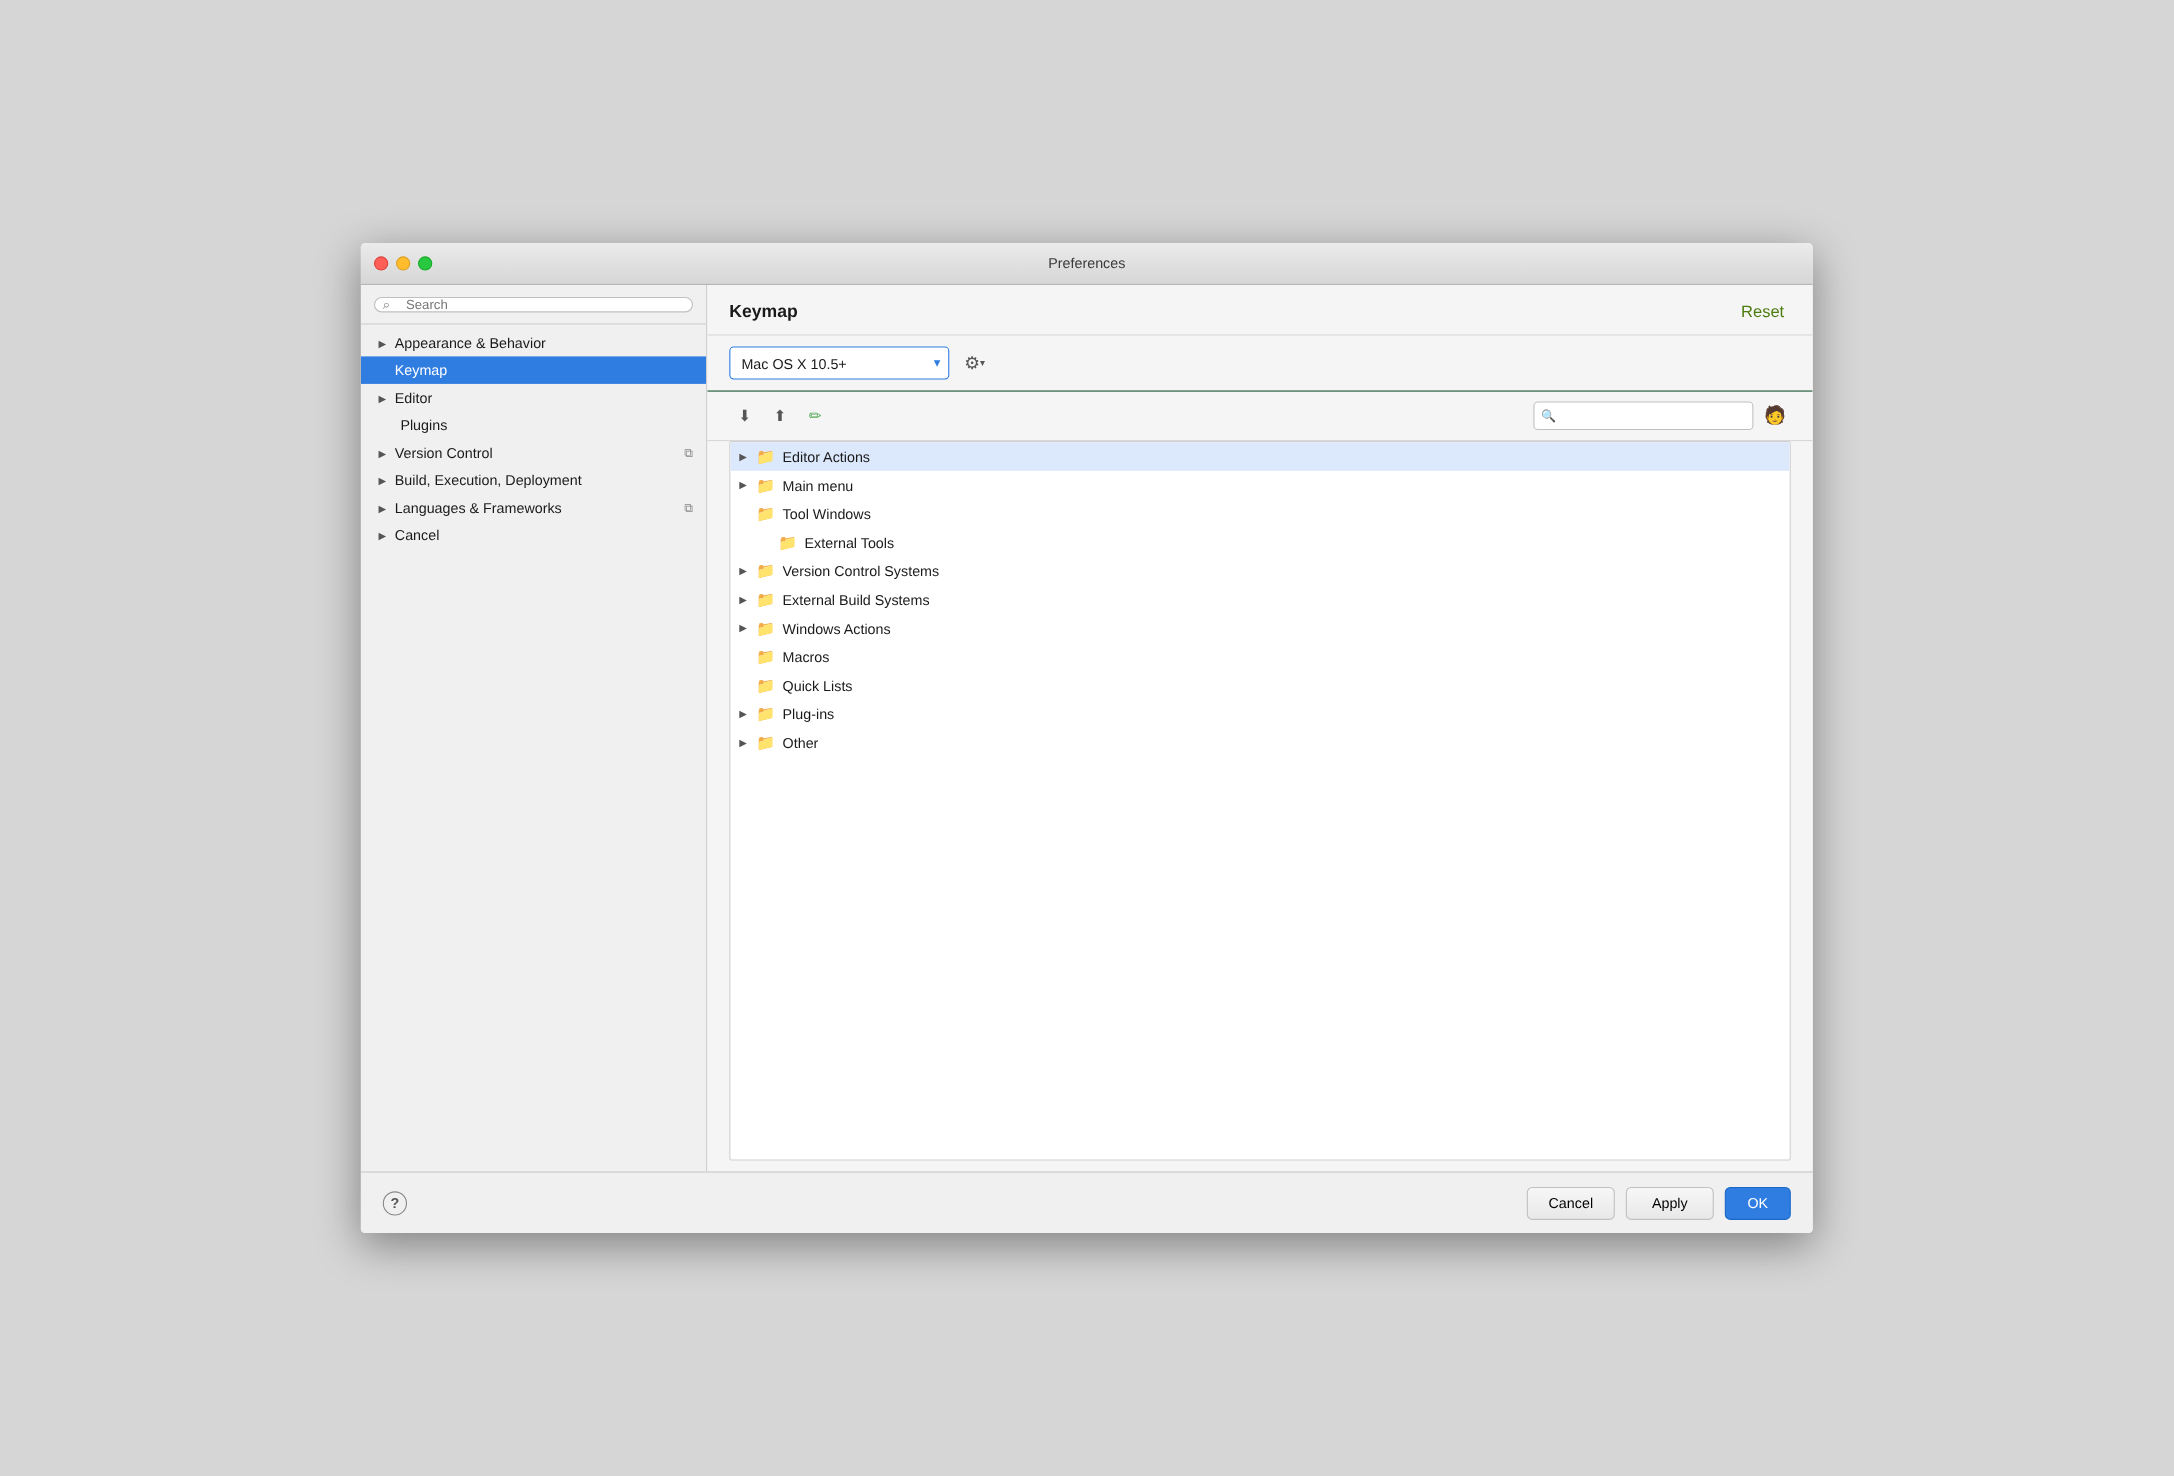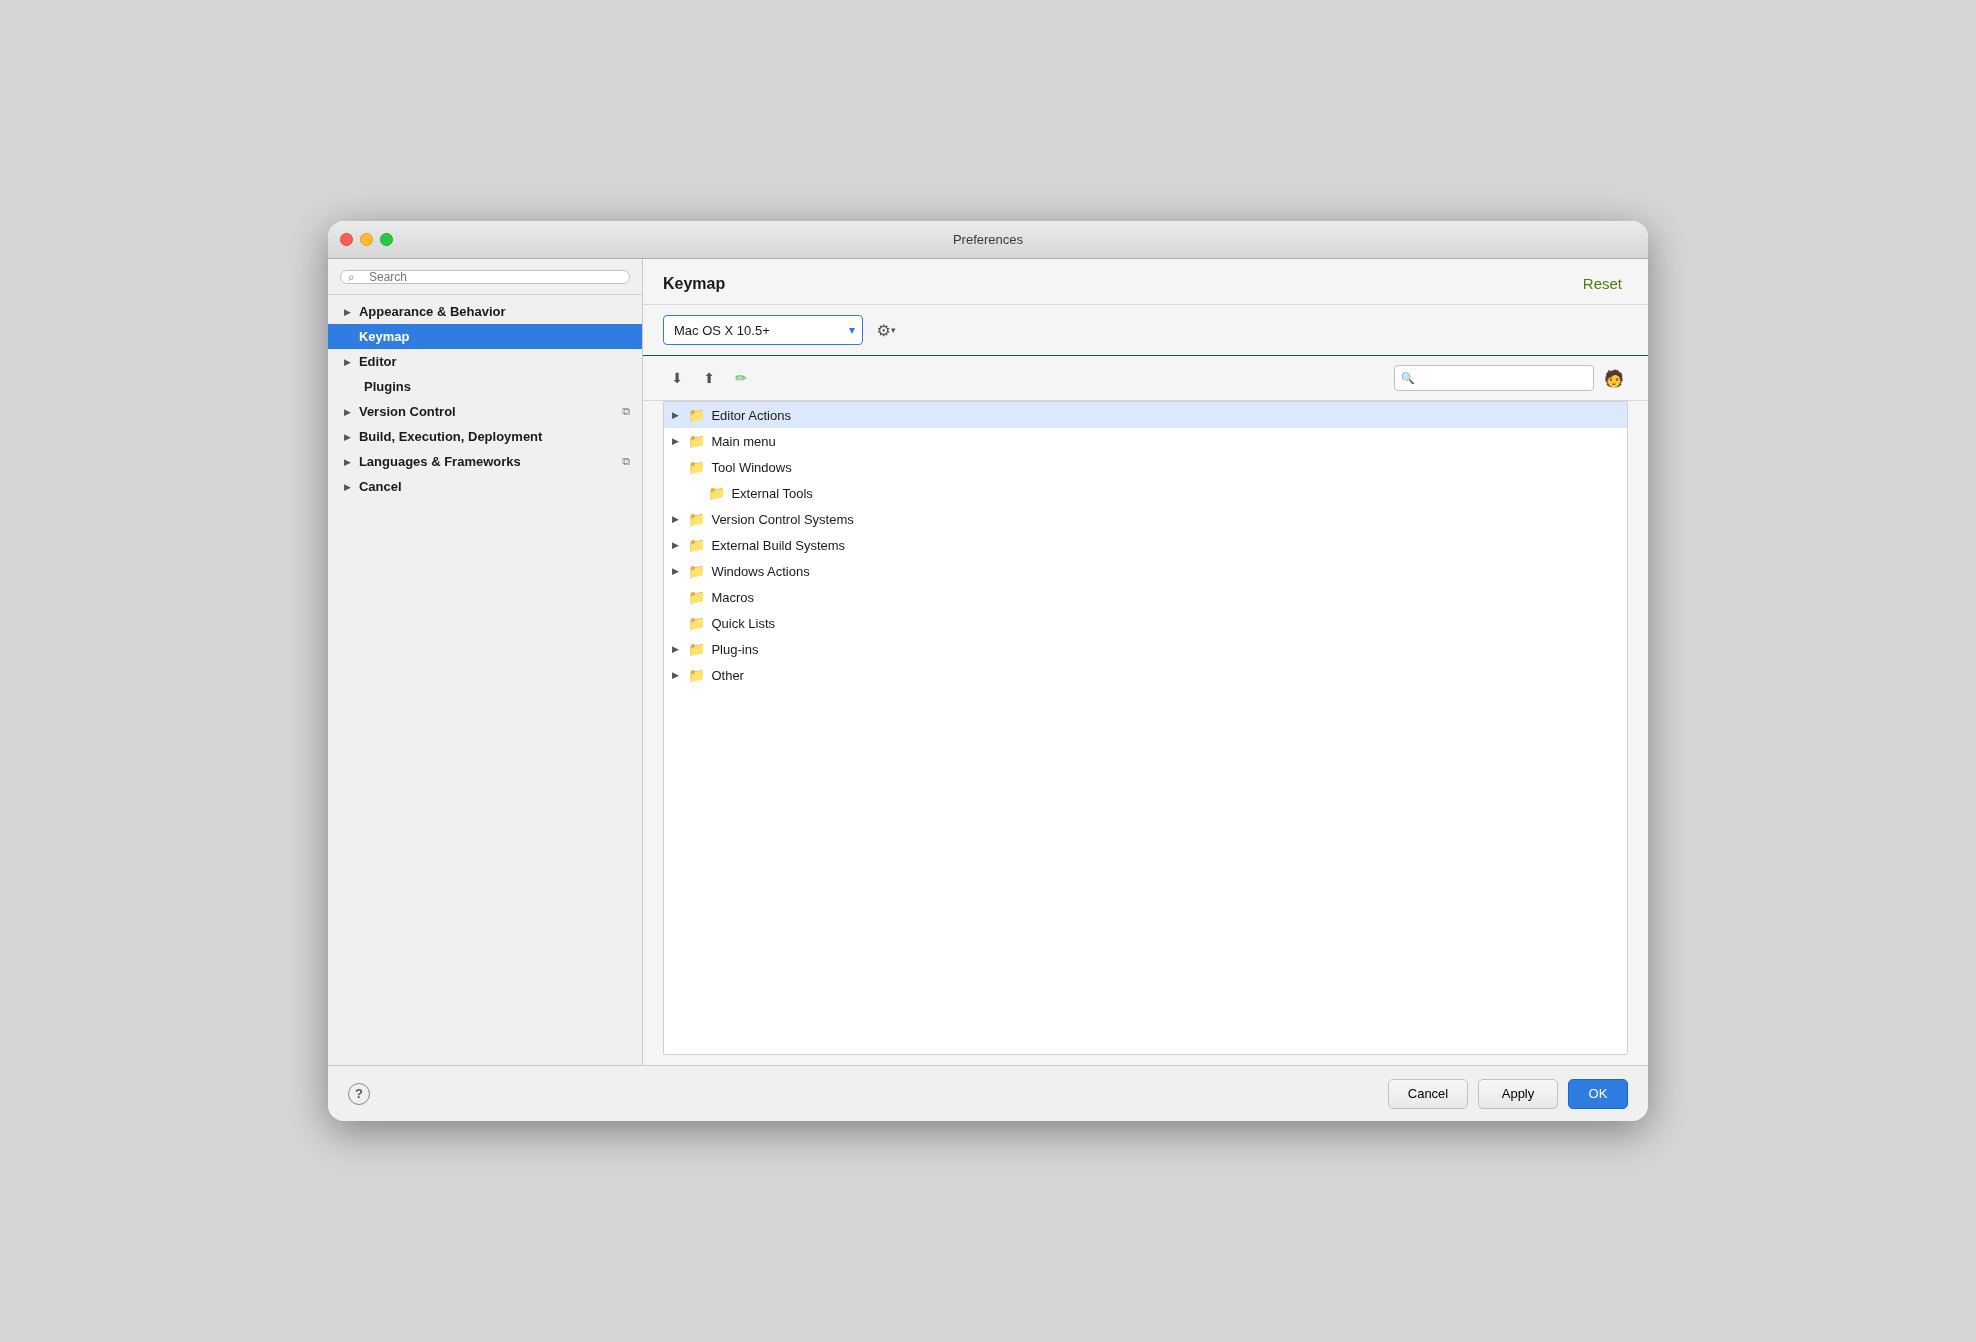--- a/index.html
+++ b/index.html
@@ -10,21 +10,21 @@
       width: 1976px;
       height: 1342px;
       display: flex;
       align-items: center;
       justify-content: center;
     }
     .window {
       width: 1320px;
       height: 900px;
       background: #f0f0f0;
-      border-radius: 16px;
+      border-radius: 4px;
       box-shadow: 0 10px 40px rgba(0,0,0,0.4);
       display: flex;
       flex-direction: column;
       overflow: hidden;
     }
     
     .titlebar {
       height: 38px;
       background: linear-gradient(to bottom, #ebebeb, #d6d6d6);
       border-bottom: 1px solid #b0b0b0;
@@ -113,21 +113,21 @@
     .sidebar-item.selected {
       background: #2f7de1;
       color: white;
     }
     .sidebar-item .chevron {
       font-size: 9px;
       color: #555;
       margin-right: 2px;
     }
     .sidebar-item.selected .chevron { color: white; }
-    .sidebar-item .item-label { flex: 1; font-weight: bold; }
+    .sidebar-item .item-label { flex: 1; }
     .sidebar-item .copy-icon { font-size: 11px; color: #888; }
     .sidebar-item.indent1 { padding-left: 36px; }
     
     .content-panel {
       flex: 1;
       display: flex;
       flex-direction: column;
       background: #f5f5f5;
       overflow: hidden;
     }

